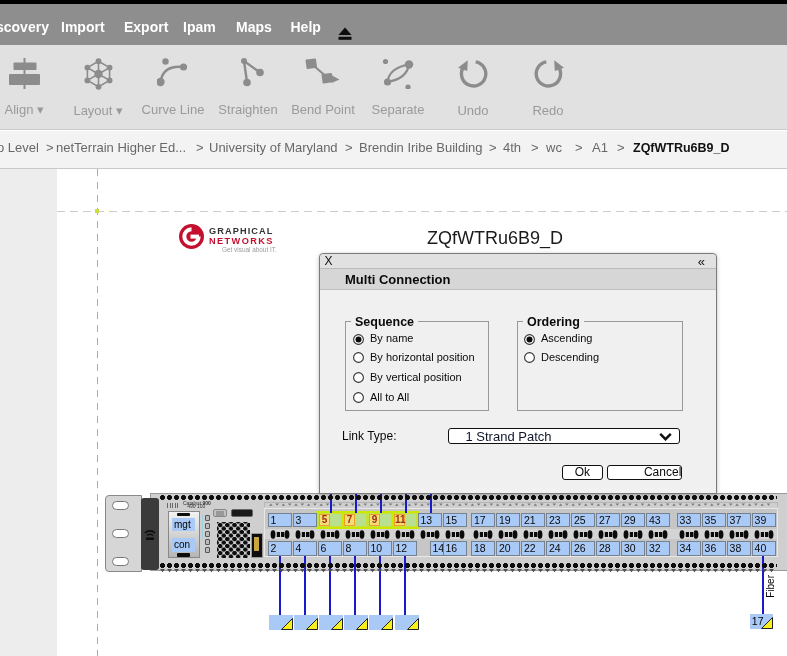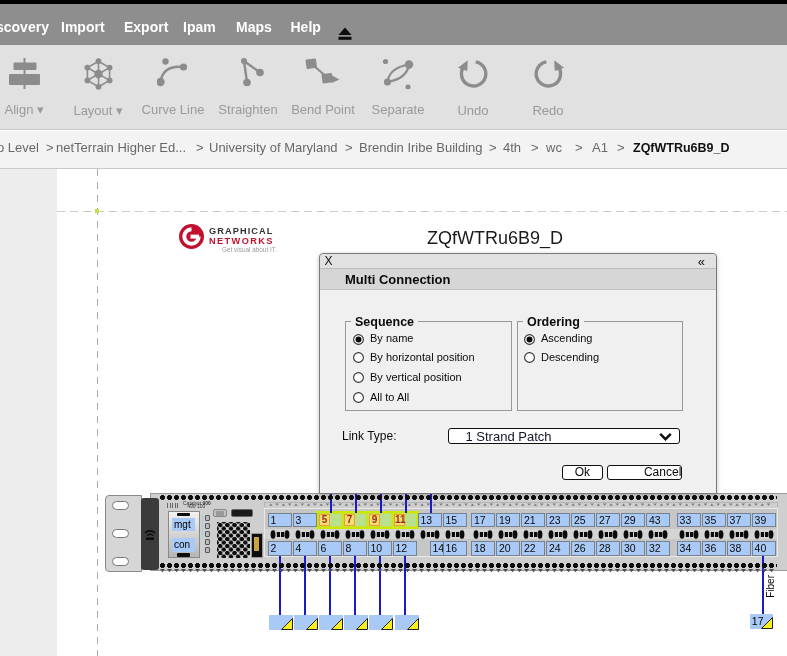--- a/index.html
+++ b/index.html
@@ -474,21 +474,21 @@
 <div class="abs" style="left:764.5px;top:406px;font-size:10px;color:#000;writing-mode:vertical-rl;transform:rotate(180deg);">Fiber</div>
 <div class="abs" style="left:319px;top:83.5px;width:398px;height:241.5px;background:#f0f0f0;border:1px solid #7a7a7a;border-radius:4px 4px 0 0;box-shadow:0 1px 4px rgba(0,0,0,0.25);">
 <div style="height:15.5px;background:#e1e1e1;border-bottom:1px solid #bbb;border-radius:4px 4px 0 0;position:relative;">
 <div style="position:absolute;left:4.5px;top:0.5px;font-size:12px;color:#111;">X</div>
 <div style="position:absolute;right:11px;top:0.5px;font-size:13px;color:#111;">«</div>
 </div>
 <div style="height:20.5px;background:#d6d6d6;border-bottom:1px solid #c0c0c0;position:relative;">
 <div style="position:absolute;left:25px;top:2.5px;font-size:13px;font-weight:bold;color:#0a0a0a;">Multi Connection</div>
 </div>
 <div style="position:relative;height:204px;">
-<fieldset style="position:absolute;left:25px;top:25px;width:167px;height:96px;border:1px solid #999;">
+<fieldset style="position:absolute;left:25px;top:25px;width:144px;height:96px;border:1px solid #999;">
           <legend style="margin-left:5px;padding:0 4px;font-size:12.5px;font-weight:bold;color:#0a0a0a;">Sequence</legend>
         </fieldset>
 <fieldset style="position:absolute;left:197px;top:25px;width:166px;height:96px;border:1px solid #999;">
           <legend style="margin-left:5px;padding:0 4px;font-size:12.5px;font-weight:bold;color:#0a0a0a;">Ordering</legend>
         </fieldset>
 <div class="abs" style="left:32.5px;top:44px;">
           <svg width="11" height="11" viewBox="0 0 11 11">
             <circle cx="5.5" cy="5.5" r="4.9" fill="#fff" stroke="#333" stroke-width="1.1"></circle>
             <circle cx="5.5" cy="5.5" r="3" fill="#0a0a0a"></circle>
           </svg>

